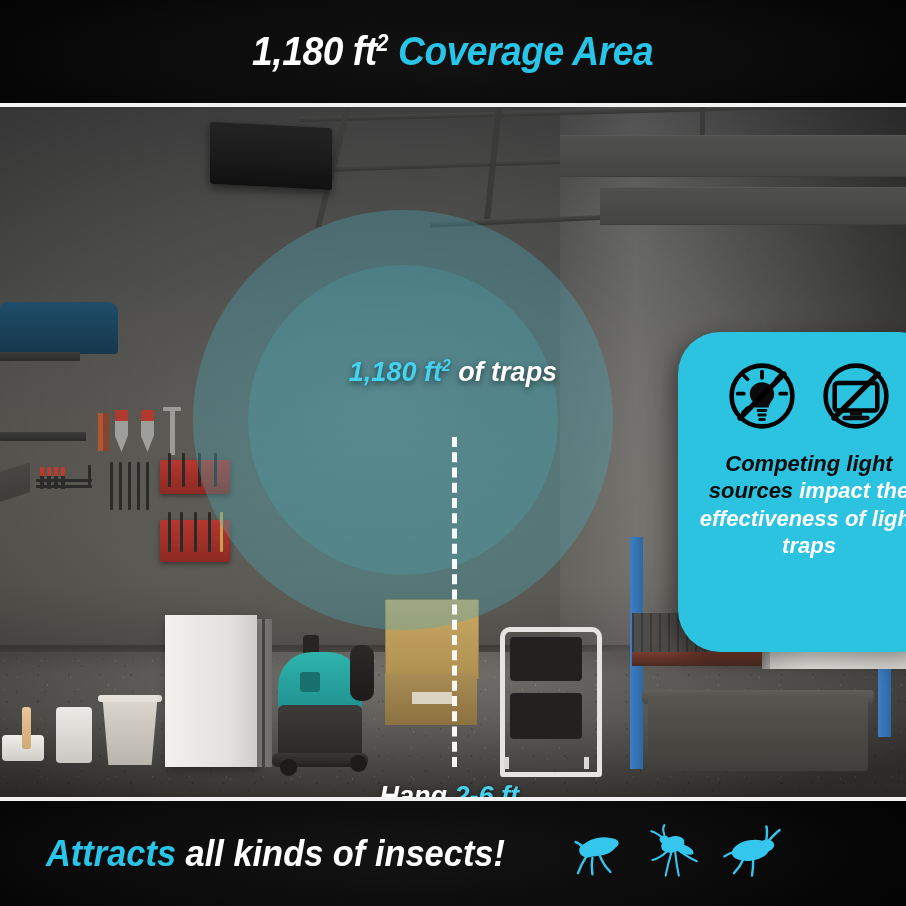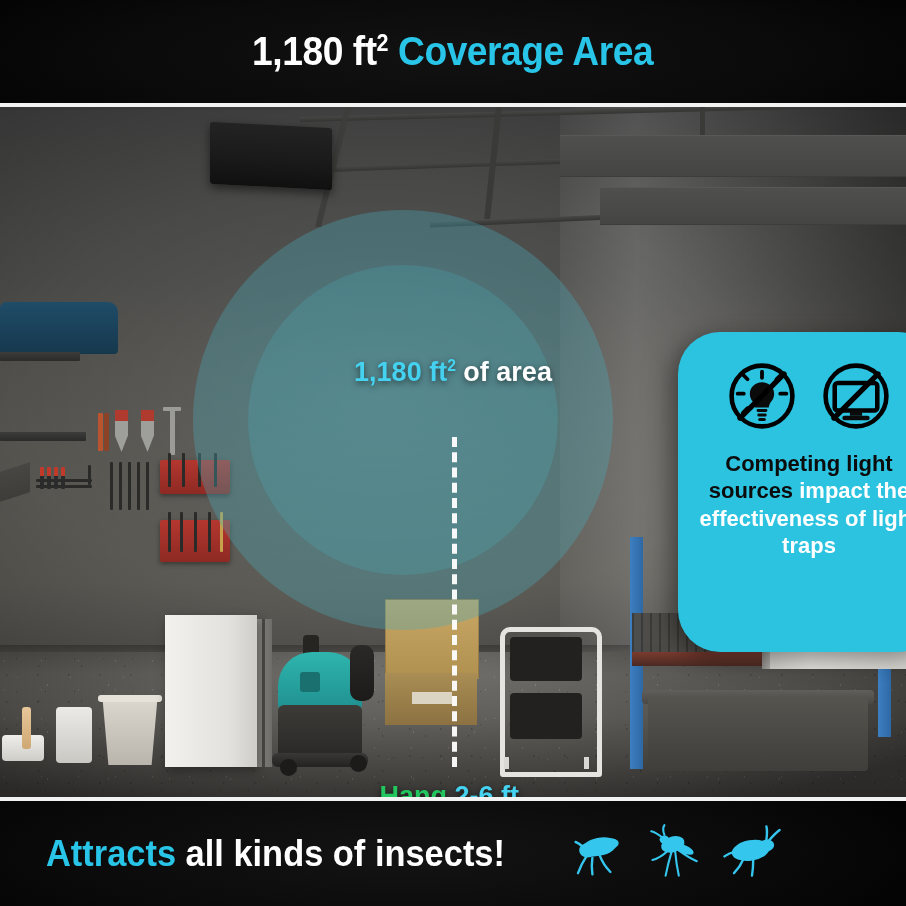--- a/index.html
+++ b/index.html
@@ -1,17 +1,17 @@
 <!DOCTYPE html>
 <html><head>
 <meta charset="utf-8">
 <style>
   html,body{margin:0;padding:0;background:#000;}
   body{width:906px;height:906px;overflow:hidden;font-family:"Liberation Sans",sans-serif;}
-  #page{position:relative;width:906px;height:906px;background:#050505;overflow:hidden;}
+  #page{position:relative;width:906px;height:906px;background:#050505;overflow:hidden;font-style:italic;}
 
   
   .header{position:absolute;left:0;top:0;width:906px;height:103px;
     background:radial-gradient(ellipse 70% 120% at 50% 55%, #121212 0%, #0a0a0a 55%, #000 100%);
     display:flex;align-items:center;justify-content:center;}
   .header-title{font-size:40px;font-weight:bold;letter-spacing:-0.5px;white-space:nowrap;
     font-family:"Liberation Sans",sans-serif;transform:scaleX(0.93);}
   .hw{color:#ffffff;}
   .hc{color:#29c5e8;}
   .sup{font-size:0.58em;vertical-align:super;line-height:0;}
@@ -161,21 +161,21 @@
   
   .covers{position:absolute;left:258px;top:248px;width:390px;text-align:center;
     font-size:27px;font-weight:bold;line-height:1.30;
     text-shadow:0 2px 6px rgba(0,0,0,.55);}
   .covers .w{color:#ffffff;}
   .covers .c{color:#45d2f0;}
 
   .hang{position:absolute;left:258px;top:672px;width:390px;text-align:center;
     font-size:27px;font-weight:bold;line-height:1.30;
     text-shadow:0 2px 6px rgba(0,0,0,.65);}
-  .hang .w{color:#22c55e;}
+  .hang .w{color:#ffffff;}
   .hang .c{color:#45d2f0;}
 
   
   .card{position:absolute;left:678px;top:225px;width:262px;height:320px;
     background:#2cc3e0;border-radius:42px;
     box-shadow:-6px 6px 22px rgba(0,0,0,.40);}
   .card-icons{display:flex;justify-content:center;gap:18px;padding-top:26px;}
   .card-icon{width:76px;height:76px;}
   .card-text{padding:16px 16px 0 16px;text-align:center;
     font-size:22px;font-weight:bold;line-height:1.24;}
@@ -305,21 +305,21 @@
     <div class="gdoor-seam" style="top:508px;"></div>
     <div class="handle"></div>
 
     <div class="glow-outer"></div>
     <div class="glow-inner"></div>
 
     <div class="dashline"></div>
 
 
     <div class="covers">
-      <div><span class="c"><span>1,180 ft</span><span class="sup">2</span></span><span class="w"> of area</span></div>
+      <div><span class="c"><span>1,180 ft</span><span class="sup">2</span></span><span class="w"> of traps</span></div>
     </div>
 
     <div class="hang">
       <div><span class="w">Hang </span><span class="c">2-6 ft.</span></div>
 
     </div>
 
     <div class="card">
       <div class="card-icons">
         <svg class="card-icon" viewBox="0 0 100 100">

